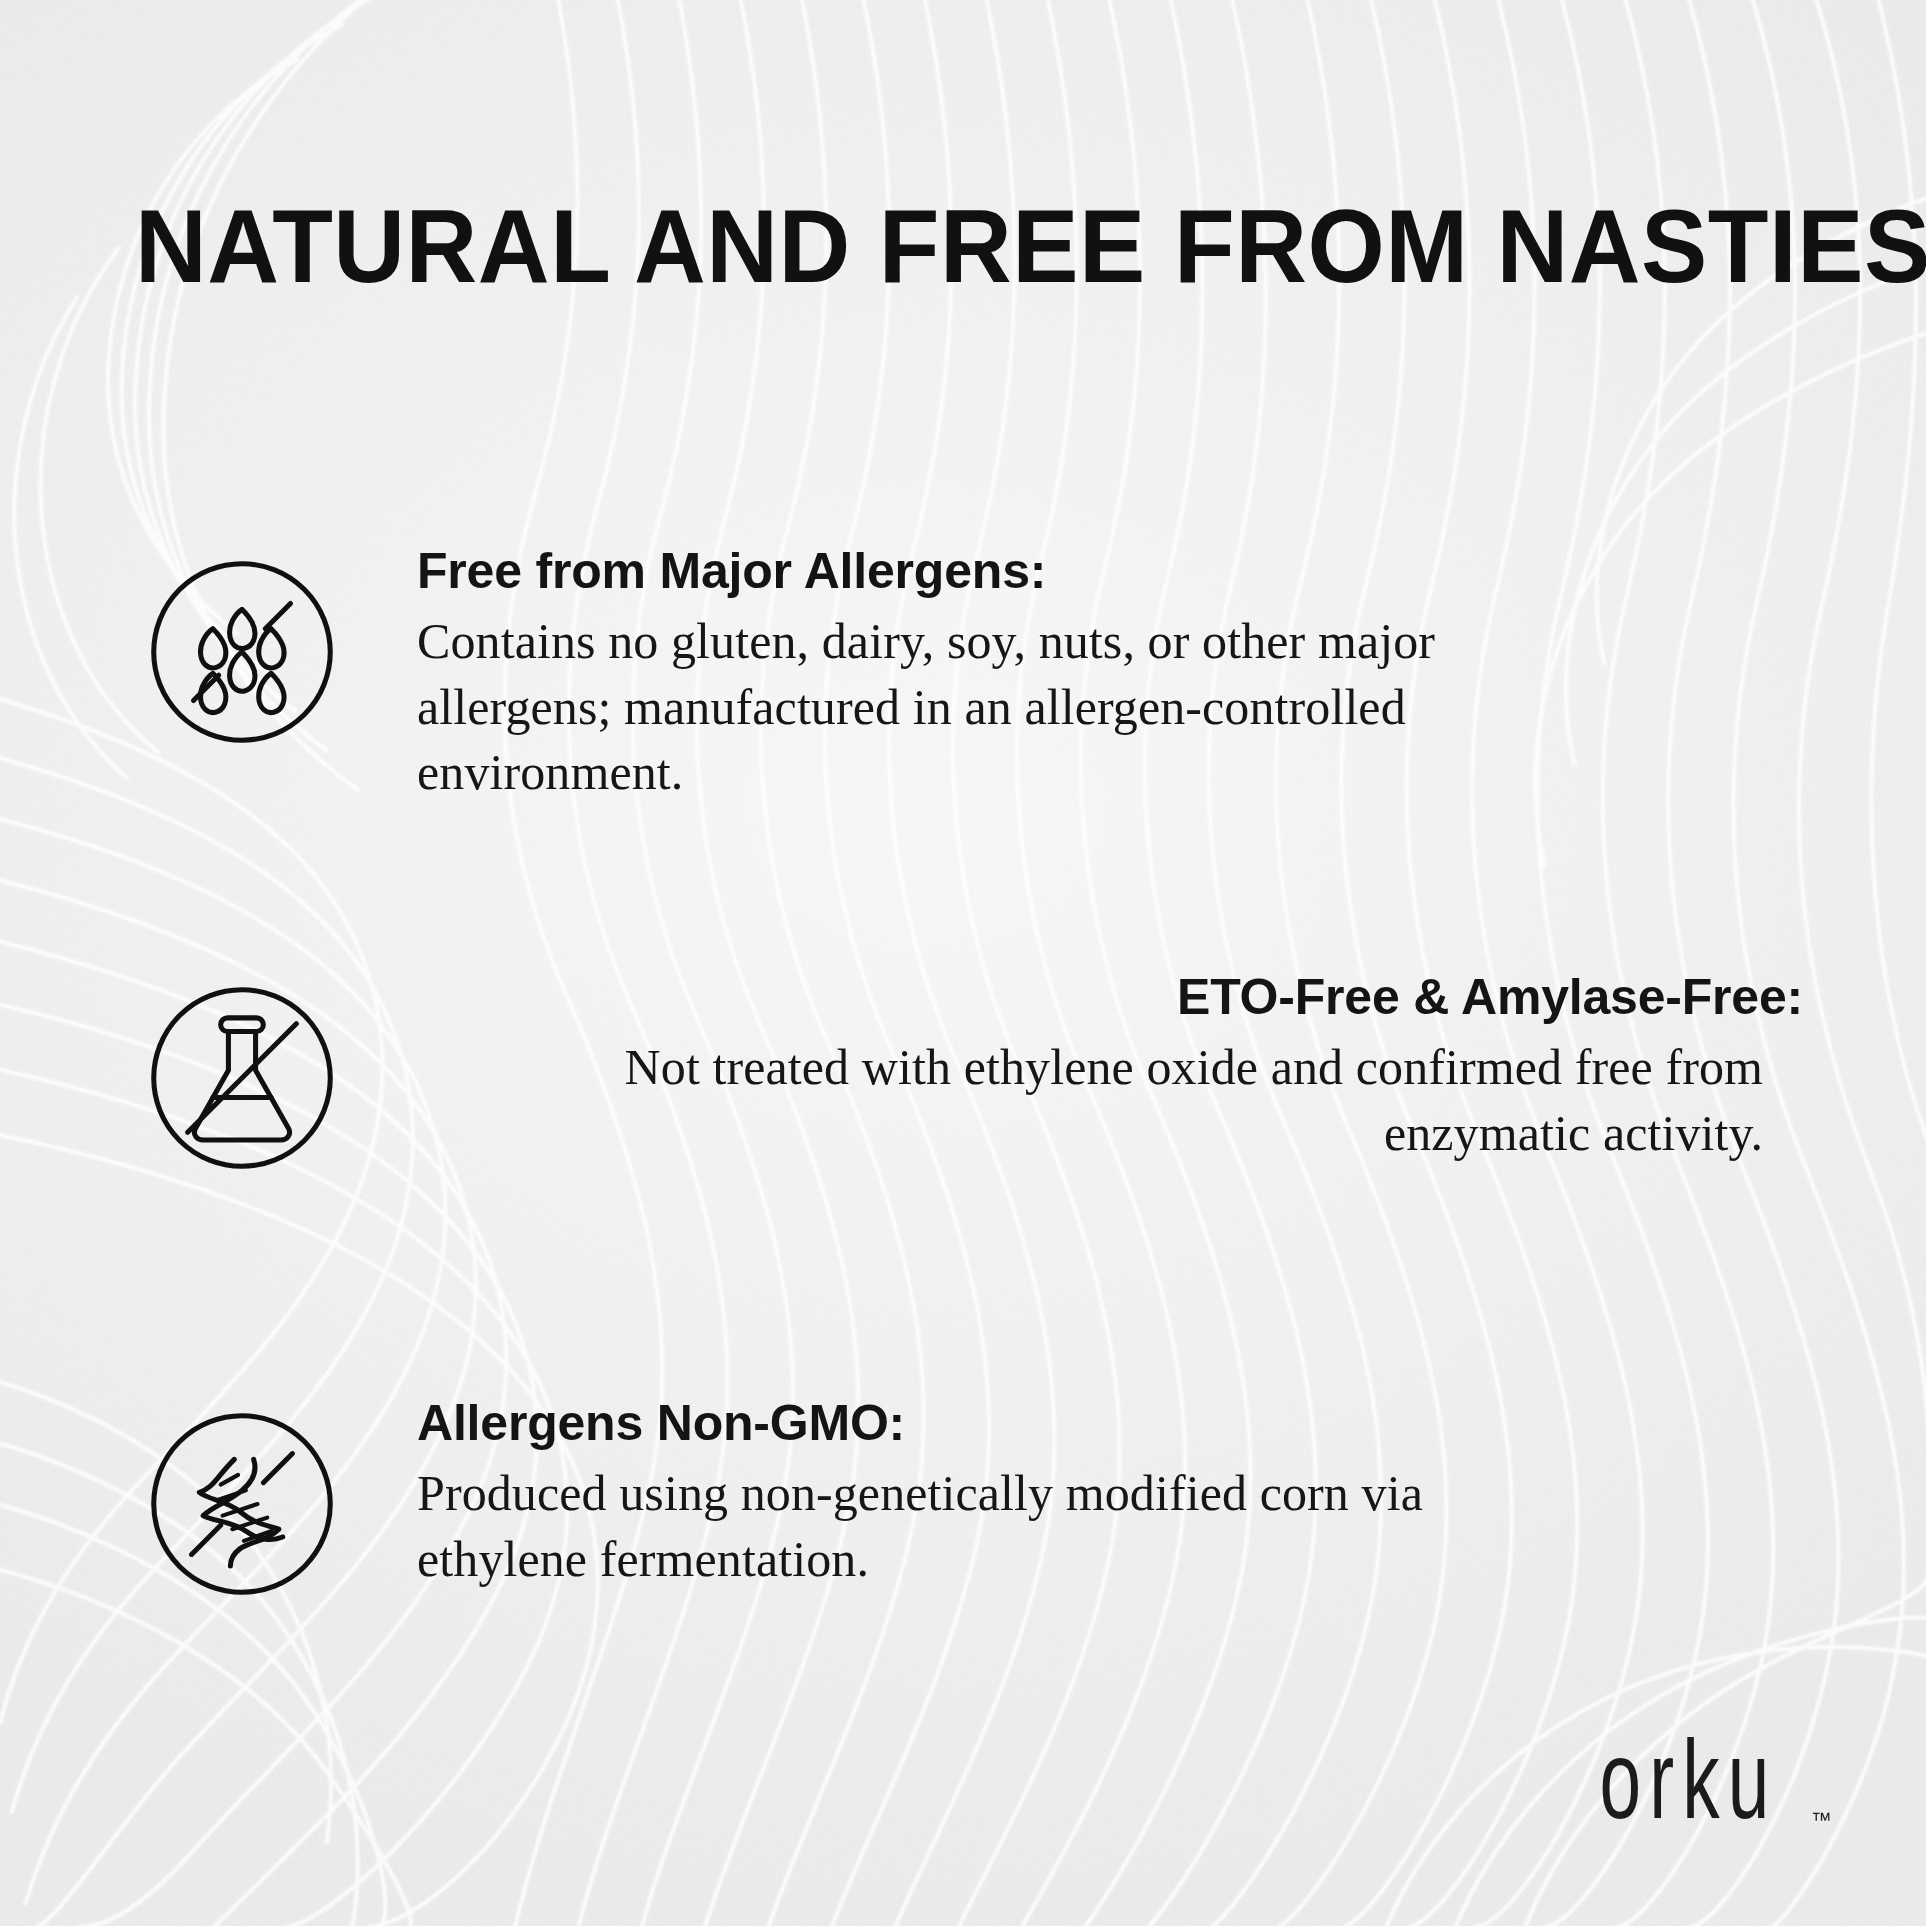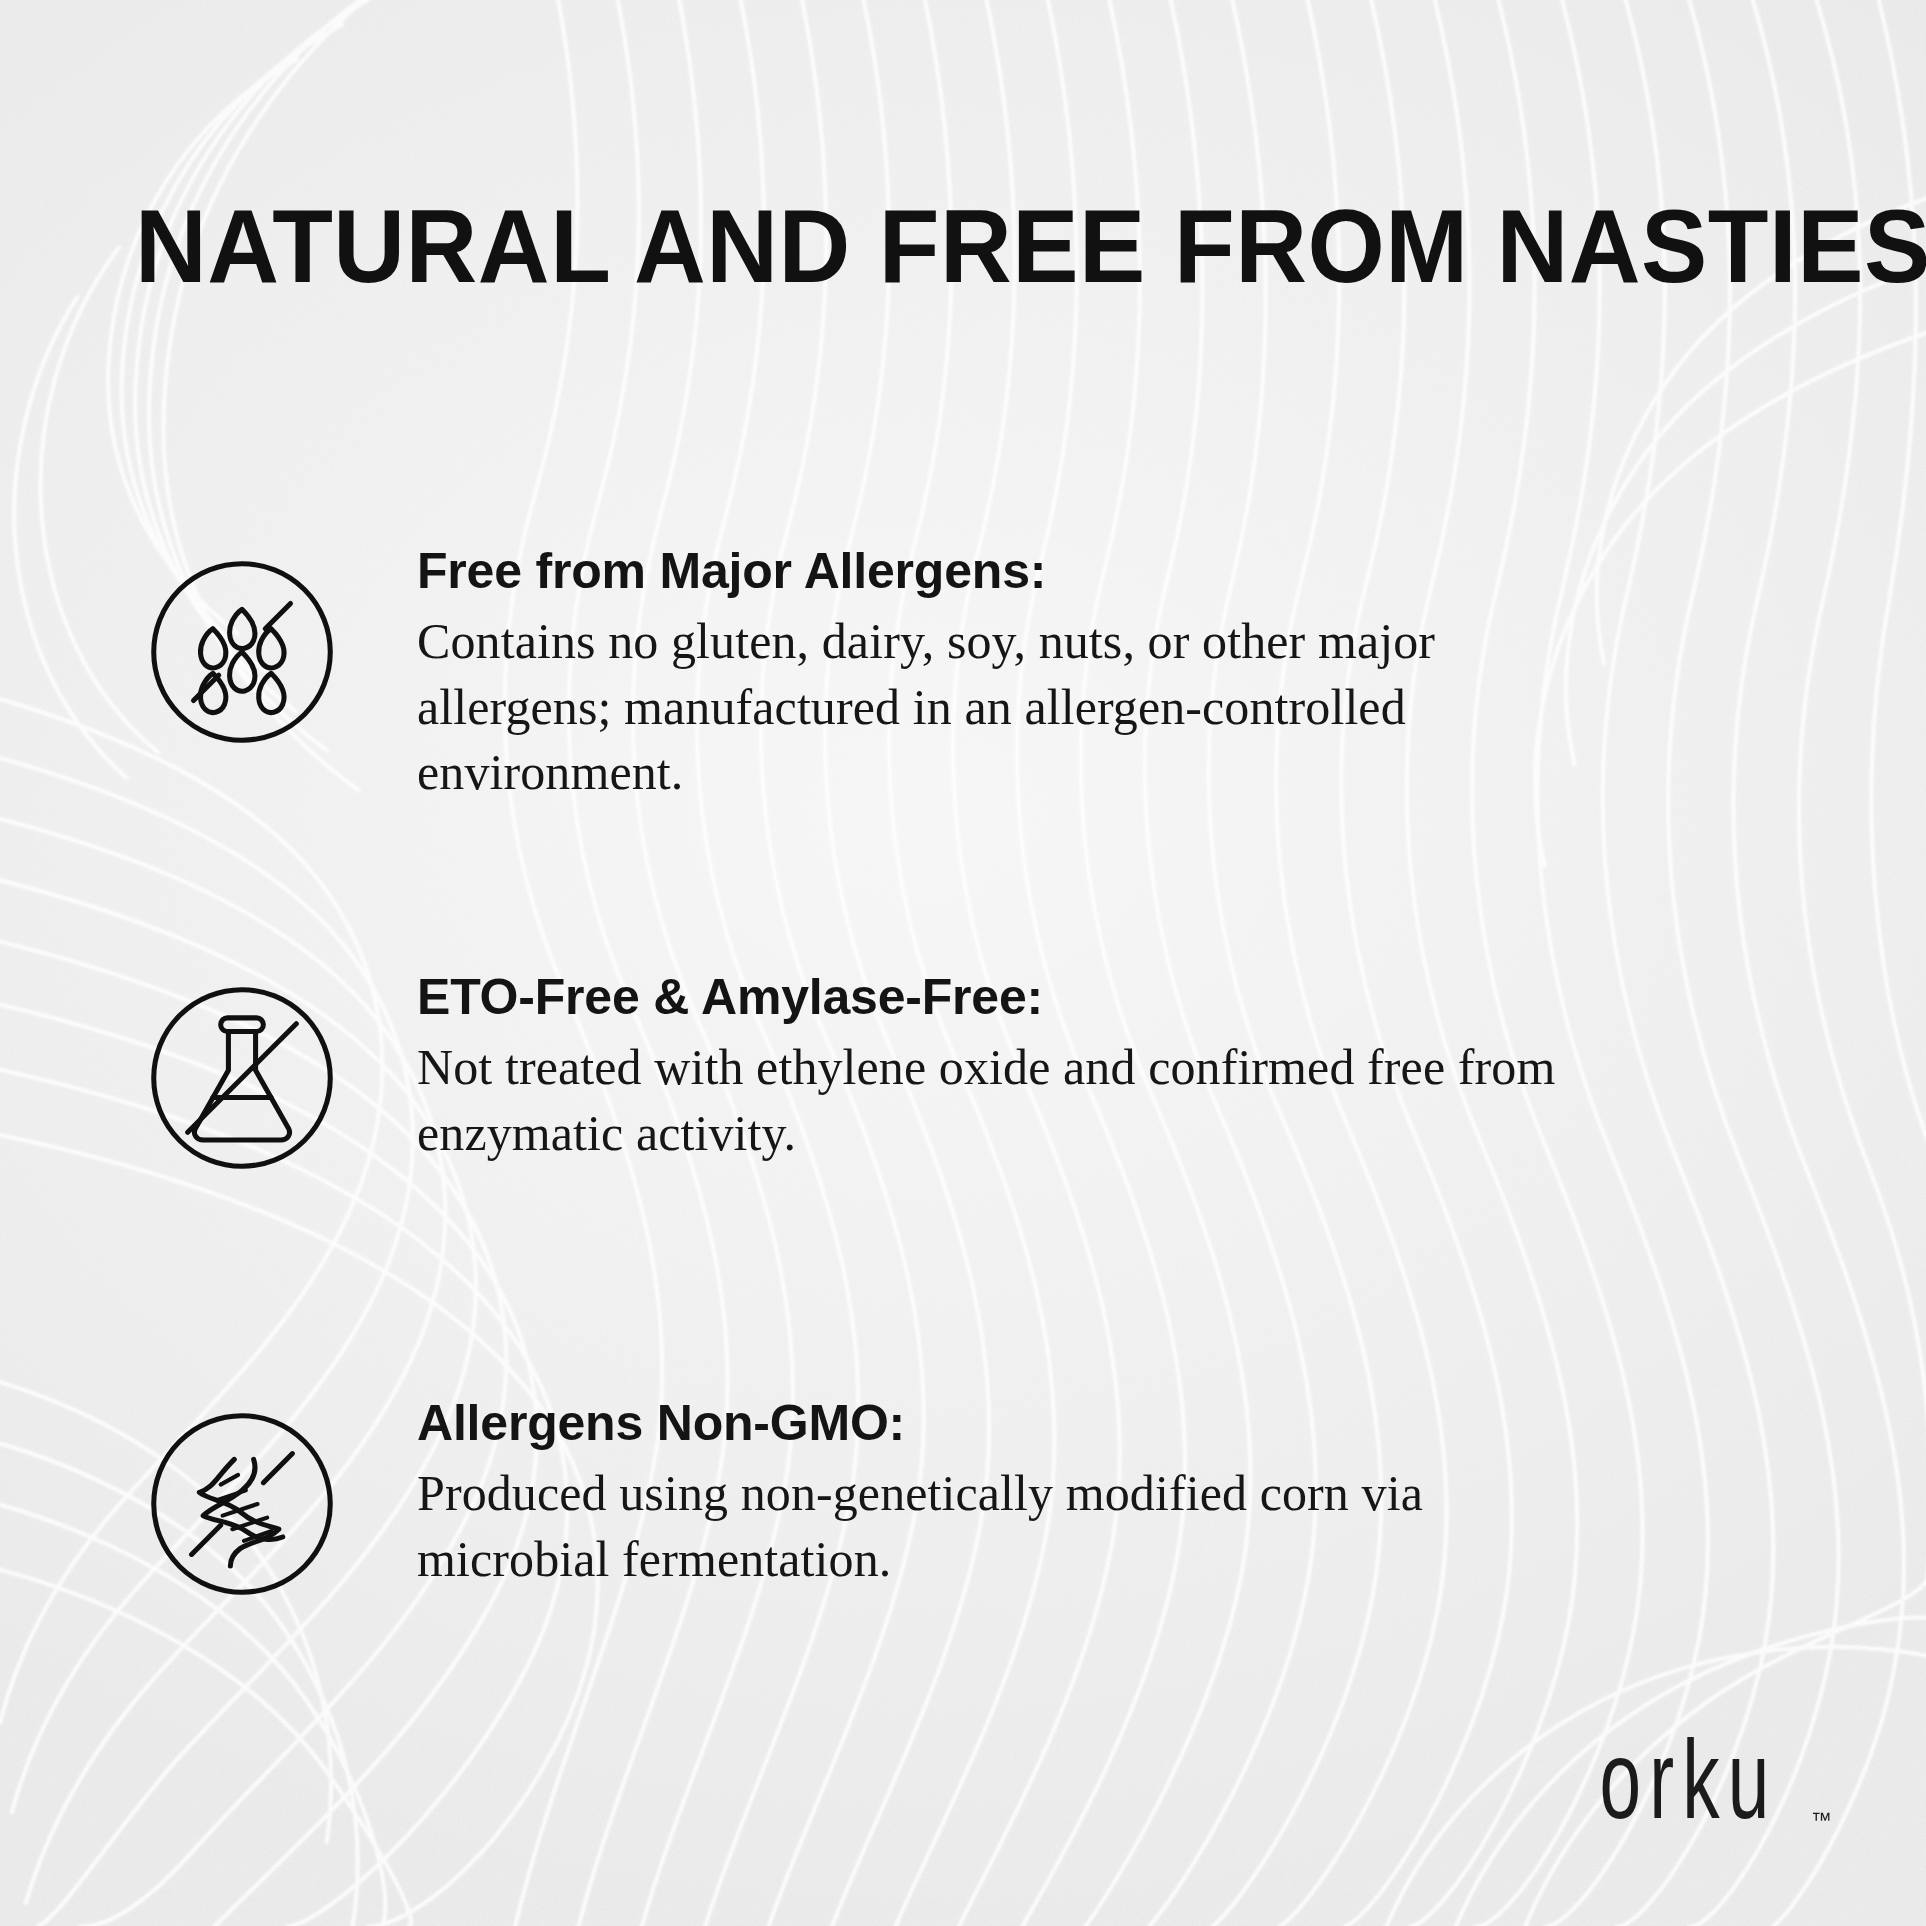--- a/index.html
+++ b/index.html
@@ -117,21 +117,21 @@
     font-family: "Liberation Serif", serif;
     font-weight: 400;
     font-size: 50px;
     line-height: 1.31;
     letter-spacing: 0.1px;
     margin: 0;
   }
 
   
   #feature-0 { height: 426px; }
-  #feature-1 { height: 426px; }
+  #feature-1 { height: 426px; text-align: right; }
   #feature-2 { height: 297px; }
 
   #feature-0 .feature-body { max-width: 1203px; }
   #feature-1 .feature-body { max-width: 1346px; }
   #feature-2 .feature-body { max-width: 1148px; }
 
   
   #brand-logo {
     position: absolute;
     right: 95px;
@@ -327,21 +327,21 @@
               <line x1="78" y1="80" x2="96" y2="70"></line>
               <line x1="74" y1="96" x2="104" y2="86"></line>
               <line x1="80" y1="112" x2="116" y2="100"></line>
               <line x1="90" y1="126" x2="126" y2="114"></line>
               <line x1="102" y1="138" x2="130" y2="128"></line>
             </g>
           </svg>
         </div>
         <div class="feature-text">
           <p class="feature-heading">Allergens Non-GMO:</p>
-          <p class="feature-body">Produced using non-genetically modified corn via microbial fermentation.</p>
+          <p class="feature-body">Produced using non-genetically modified corn via ethylene fermentation.</p>
         </div>
       </div>
 
     </div>
 
     <div id="brand-logo">
       <span id="brand-wordmark">orku</span>
       <span id="brand-tm">™</span>
     </div>
 

